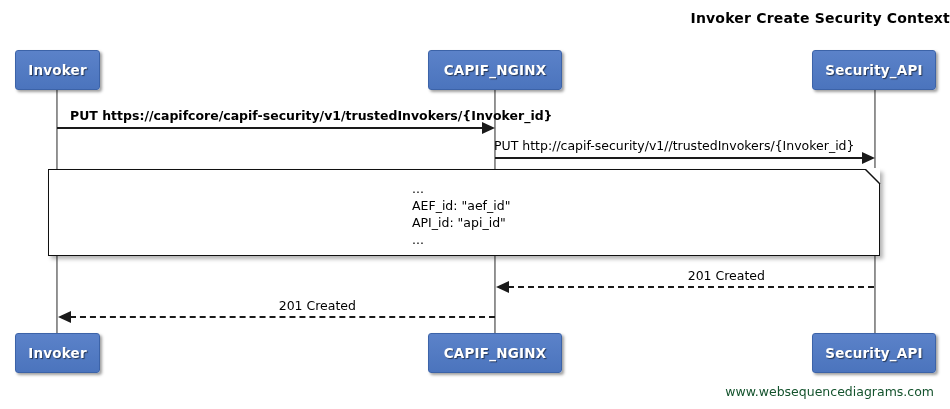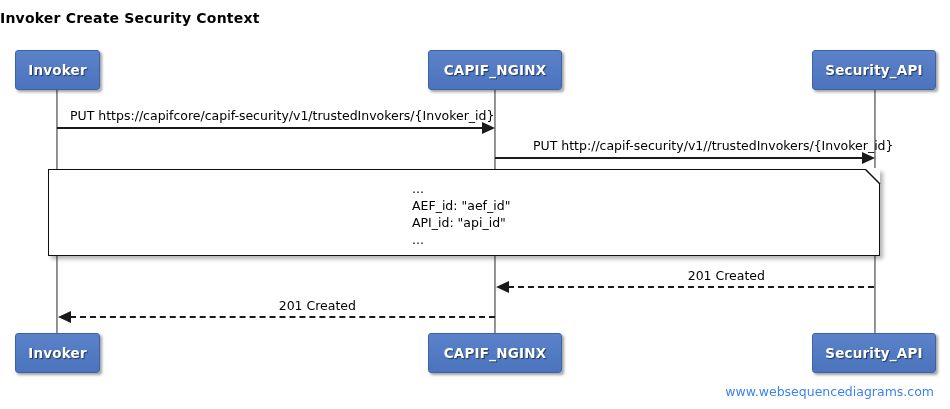--- a/index.html
+++ b/index.html
@@ -18,21 +18,21 @@
     height: 409px;
     background: #ffffff;
     overflow: hidden;
   }
   
   .title {
     position: absolute;
     left: 0;
     top: 10px;
     width: 950px;
-    text-align: left;
+    text-align: right;
     font-size: 14px;
     font-weight: bold;
     letter-spacing: 0.2px;
     color: #000000;
     white-space: nowrap;
   }
   
   .lifeline {
     position: absolute;
     width: 2px;
@@ -114,21 +114,21 @@
     line-height: 17px;
     color: #000000;
     white-space: pre;
   }
   
   .footer {
     position: absolute;
     right: 16px;
     bottom: 10px;
     font-size: 12.5px;
-    color: #3b82f6;
+    color: #14532d;
     white-space: nowrap;
   }
 </style>
 </head>
 <body>
 
 <div id="diagram">
 
   <div class="title">Invoker Create Security Context</div>
 
@@ -139,25 +139,25 @@
   <div class="participant" style="left:15px; top:50px; width:85px;">
     <span>Invoker</span>
   </div>
   <div class="participant" style="left:428px; top:50px; width:134px;">
     <span>CAPIF_NGINX</span>
   </div>
   <div class="participant" style="left:812px; top:50px; width:124px;">
     <span>Security_API</span>
   </div>
 
-  <div class="msg-label" style="left:70px; top:108px;">PUT https://capifcore/capif-security/v1/trustedInvokers/{Invoker_id}</div>
+  <div class="msg-label" style="left:70px; top:108px;font-weight:bold;">PUT https://capifcore/capif-security/v1/trustedInvokers/{Invoker_id}</div>
   <div class="msg-line" style="left:57px; top:127px; width:425px;"></div>
   <div class="arrow-right" style="left:482px; top:122px;"></div>
 
-  <div class="msg-label" style="left:533px; top:138px;">PUT http://capif-security/v1//trustedInvokers/{Invoker_id}</div>
+  <div class="msg-label" style="left:494px; top:138px;">PUT http://capif-security/v1//trustedInvokers/{Invoker_id}</div>
   <div class="msg-line" style="left:495px; top:157px; width:367px;"></div>
   <div class="arrow-right" style="left:862px; top:152px;"></div>
 
   <div class="note" style="left:48px; top:169px; width:832px; height:87px;">
     <div class="note-fold" style="right:0px; top:0px; border-top:13px solid #ffffff; border-left:13px solid transparent;"></div>
   </div>
 
   <svg style="position:absolute; left:864px; top:168px;" width="18" height="18">
     <polygon points="0,0 16,16 16,0" fill="#ffffff" stroke="none"></polygon>
     <line x1="0" y1="0" x2="16" y2="16" stroke="#101010" stroke-width="1.5"></line>

